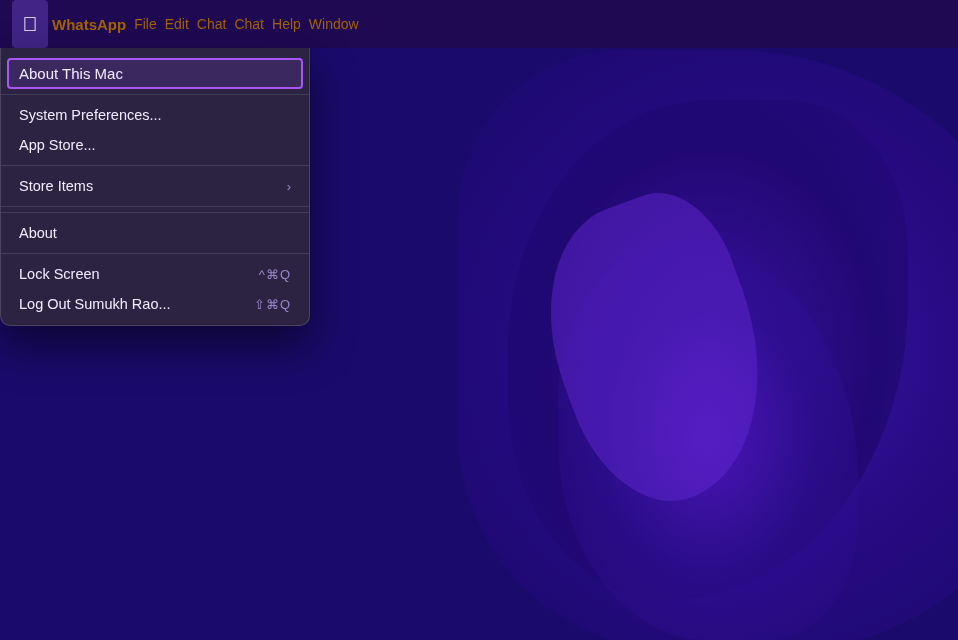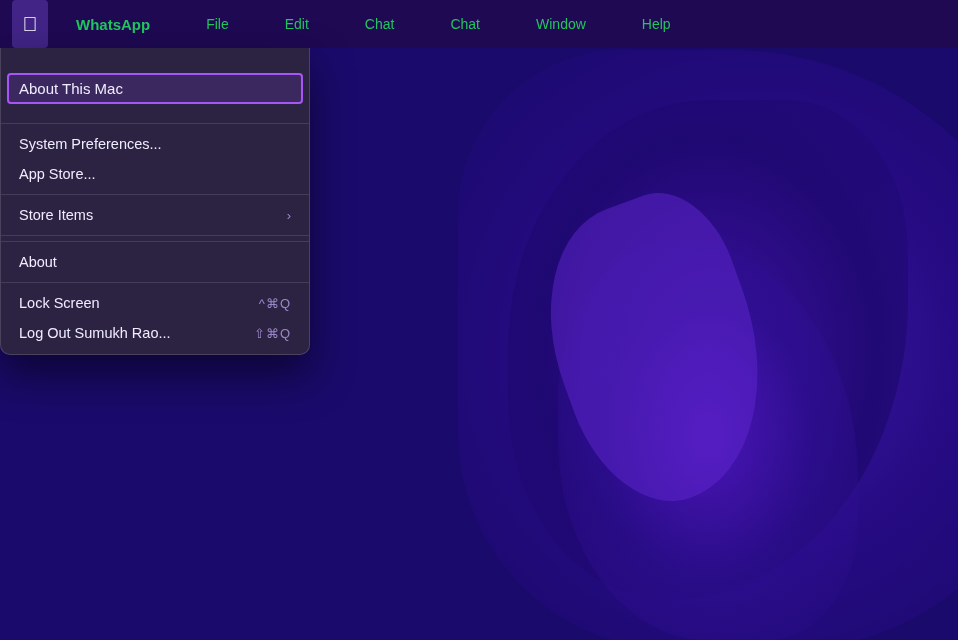--- a/index.html
+++ b/index.html
@@ -84,25 +84,25 @@
       color: white;
     }
 
     .menubar-items {
       display: flex;
       align-items: center;
       height: 100%;
     }
 
     .menubar-item {
-      padding: 0 28px;
+      padding: 0 4px;
       height: 100%;
       display: flex;
       align-items: center;
-      color: #22c55e;
+      color: #a16207;
       font-size: 14px;
       cursor: pointer;
       white-space: nowrap;
     }
 
     .menubar-item.app-name {
       font-weight: 600;
       font-size: 15px;
     }
 
@@ -131,21 +131,21 @@
       font-size: 14.5px;
       cursor: pointer;
       min-height: 30px;
     }
 
     .menu-item.highlighted {
       background: rgba(150, 80, 255, 0.15);
       outline: 2px solid #a855f7;
       outline-offset: -2px;
       border-radius: 4px;
-      margin: 19px 6px;
+      margin: 4px 6px;
       padding: 7px 12px;
       font-size: 15px;
     }
 
     .menu-item .shortcut {
       color: rgba(200, 180, 255, 0.7);
       font-size: 13px;
       letter-spacing: 1px;
     }
 
@@ -184,24 +184,24 @@
     <div class="menubar-item">
       <span>Edit</span>
     </div>
     <div class="menubar-item">
       <span>Chat</span>
     </div>
     <div class="menubar-item">
       <span>Chat</span>
     </div>
     <div class="menubar-item">
+      <span>Help</span>
+    </div>
+    <div class="menubar-item">
       <span>Window</span>
-    </div>
-    <div class="menubar-item">
-      <span>Help</span>
     </div>
   </div>
 </div>
 
 <div class="dropdown-menu">
 
   <div class="menu-item highlighted">
     <span>About This Mac</span>
   </div>
   <div class="menu-separator"></div>

